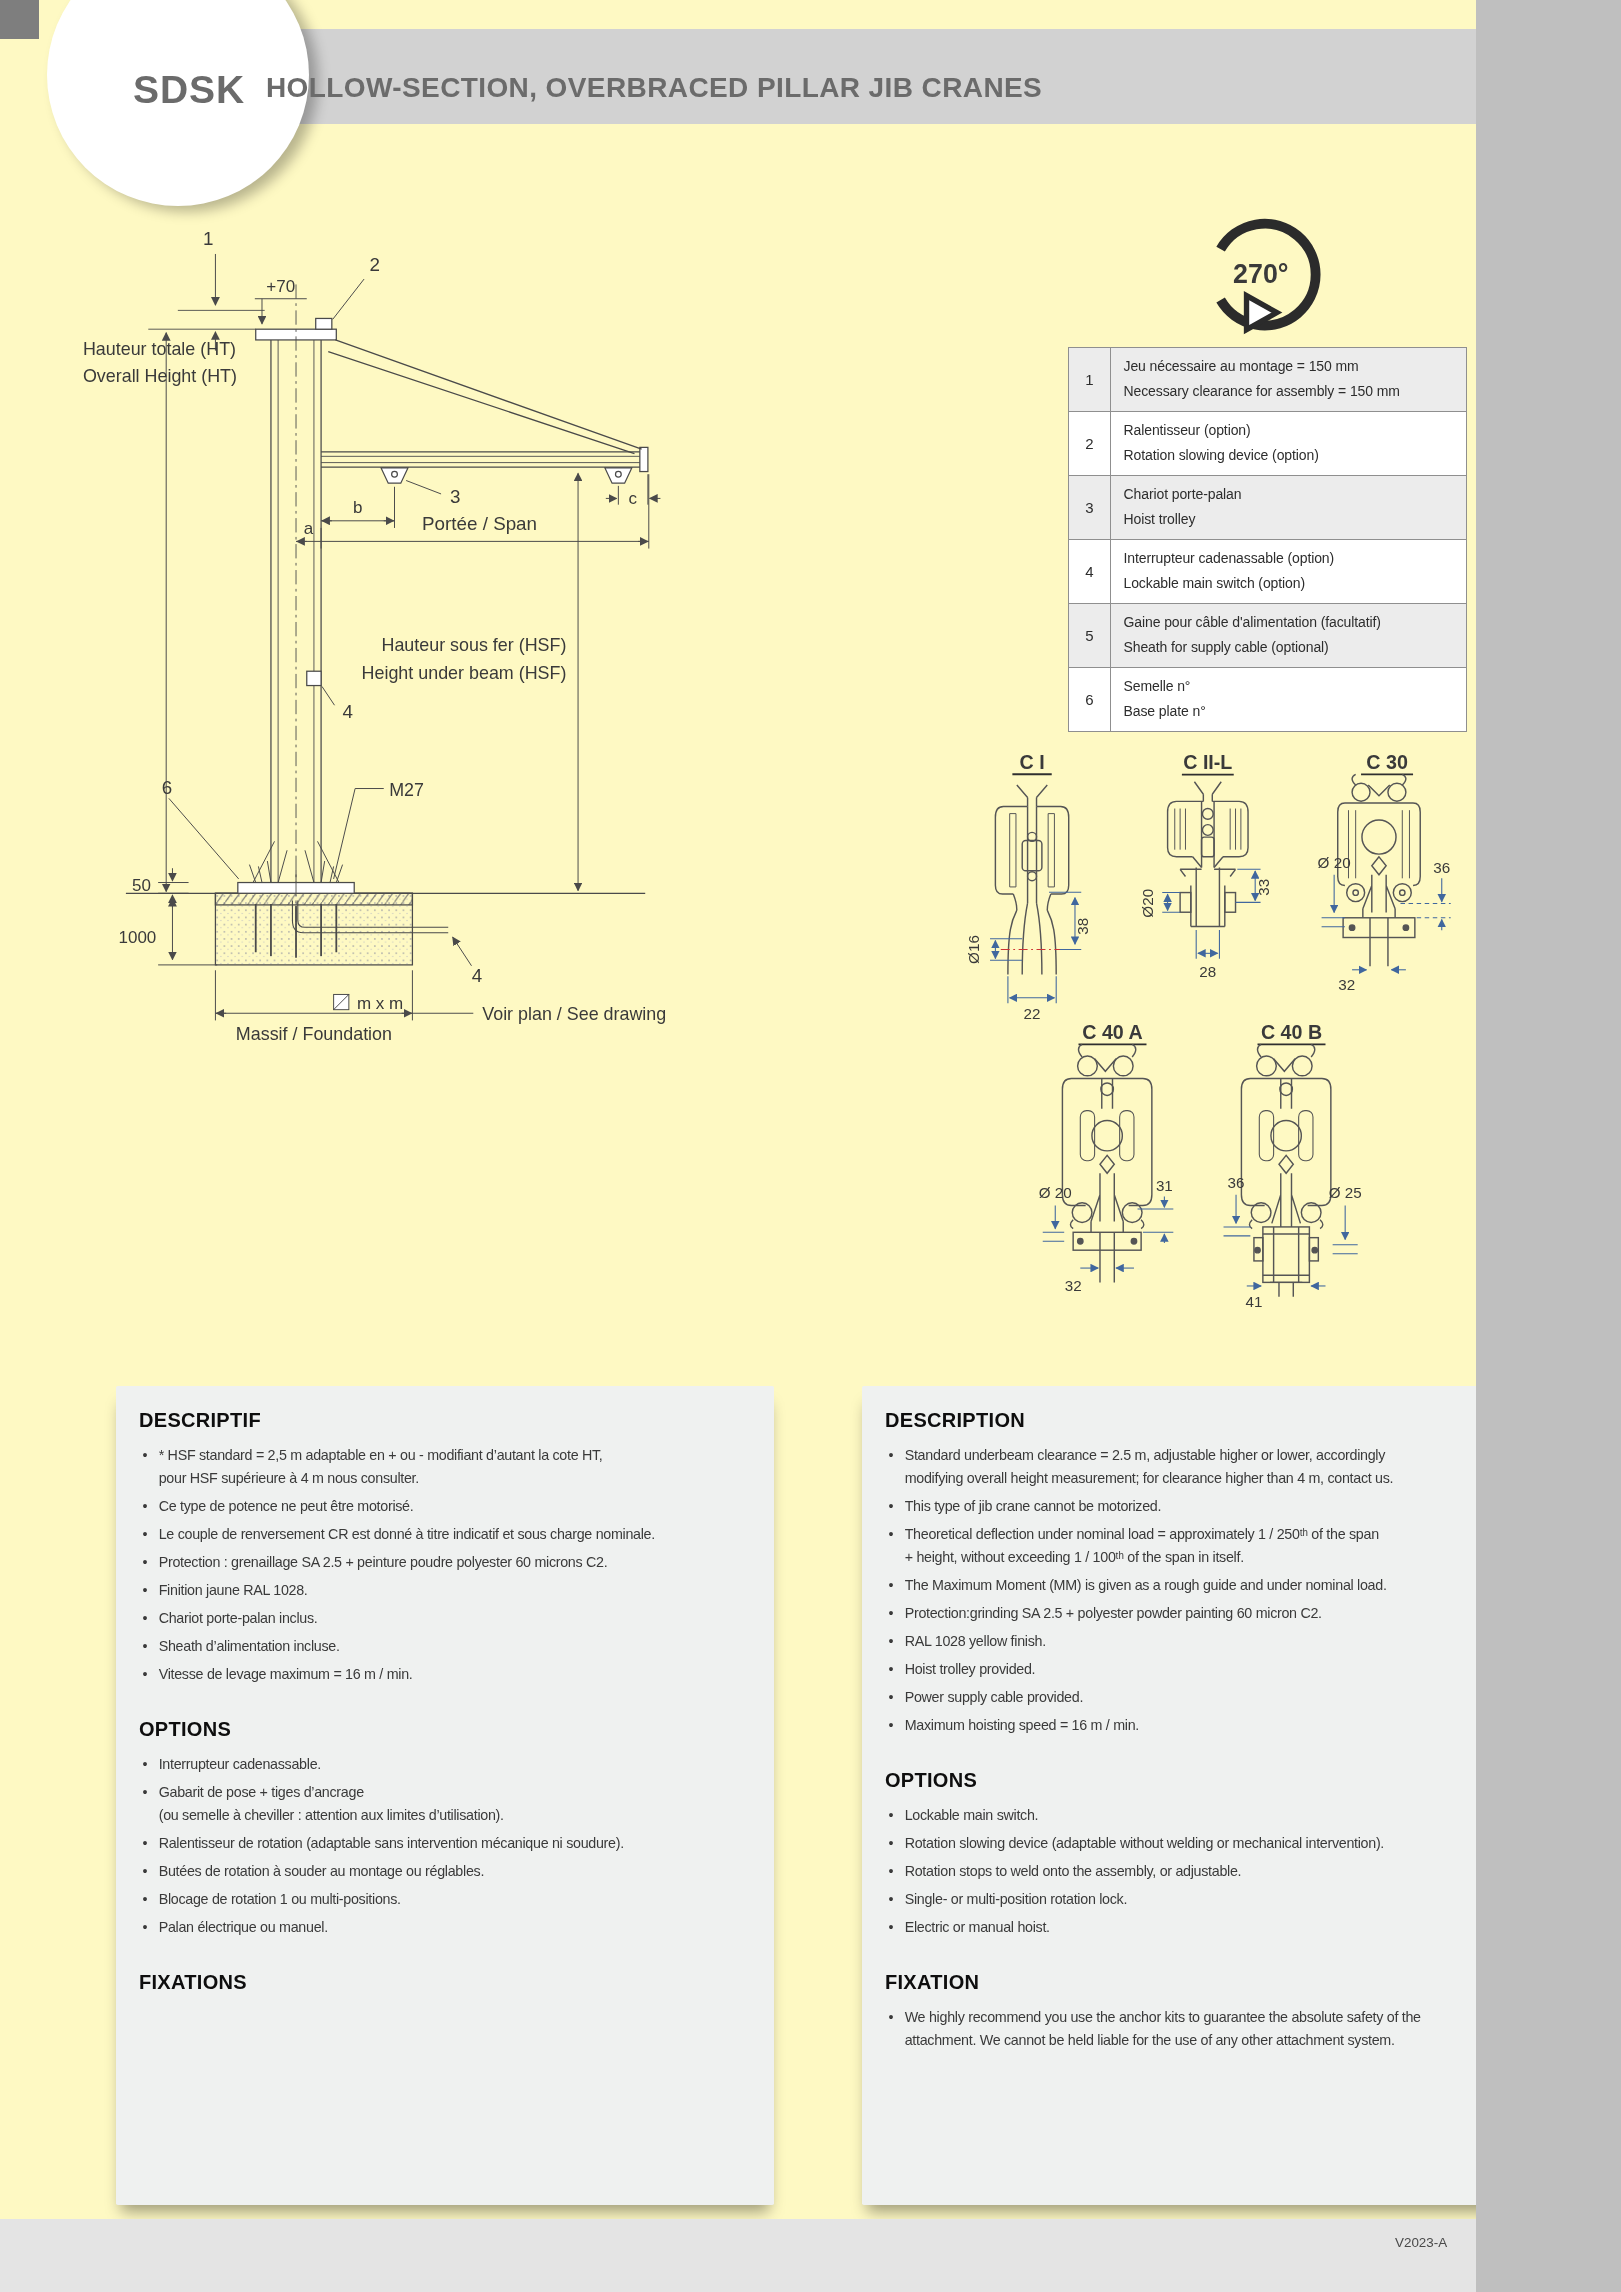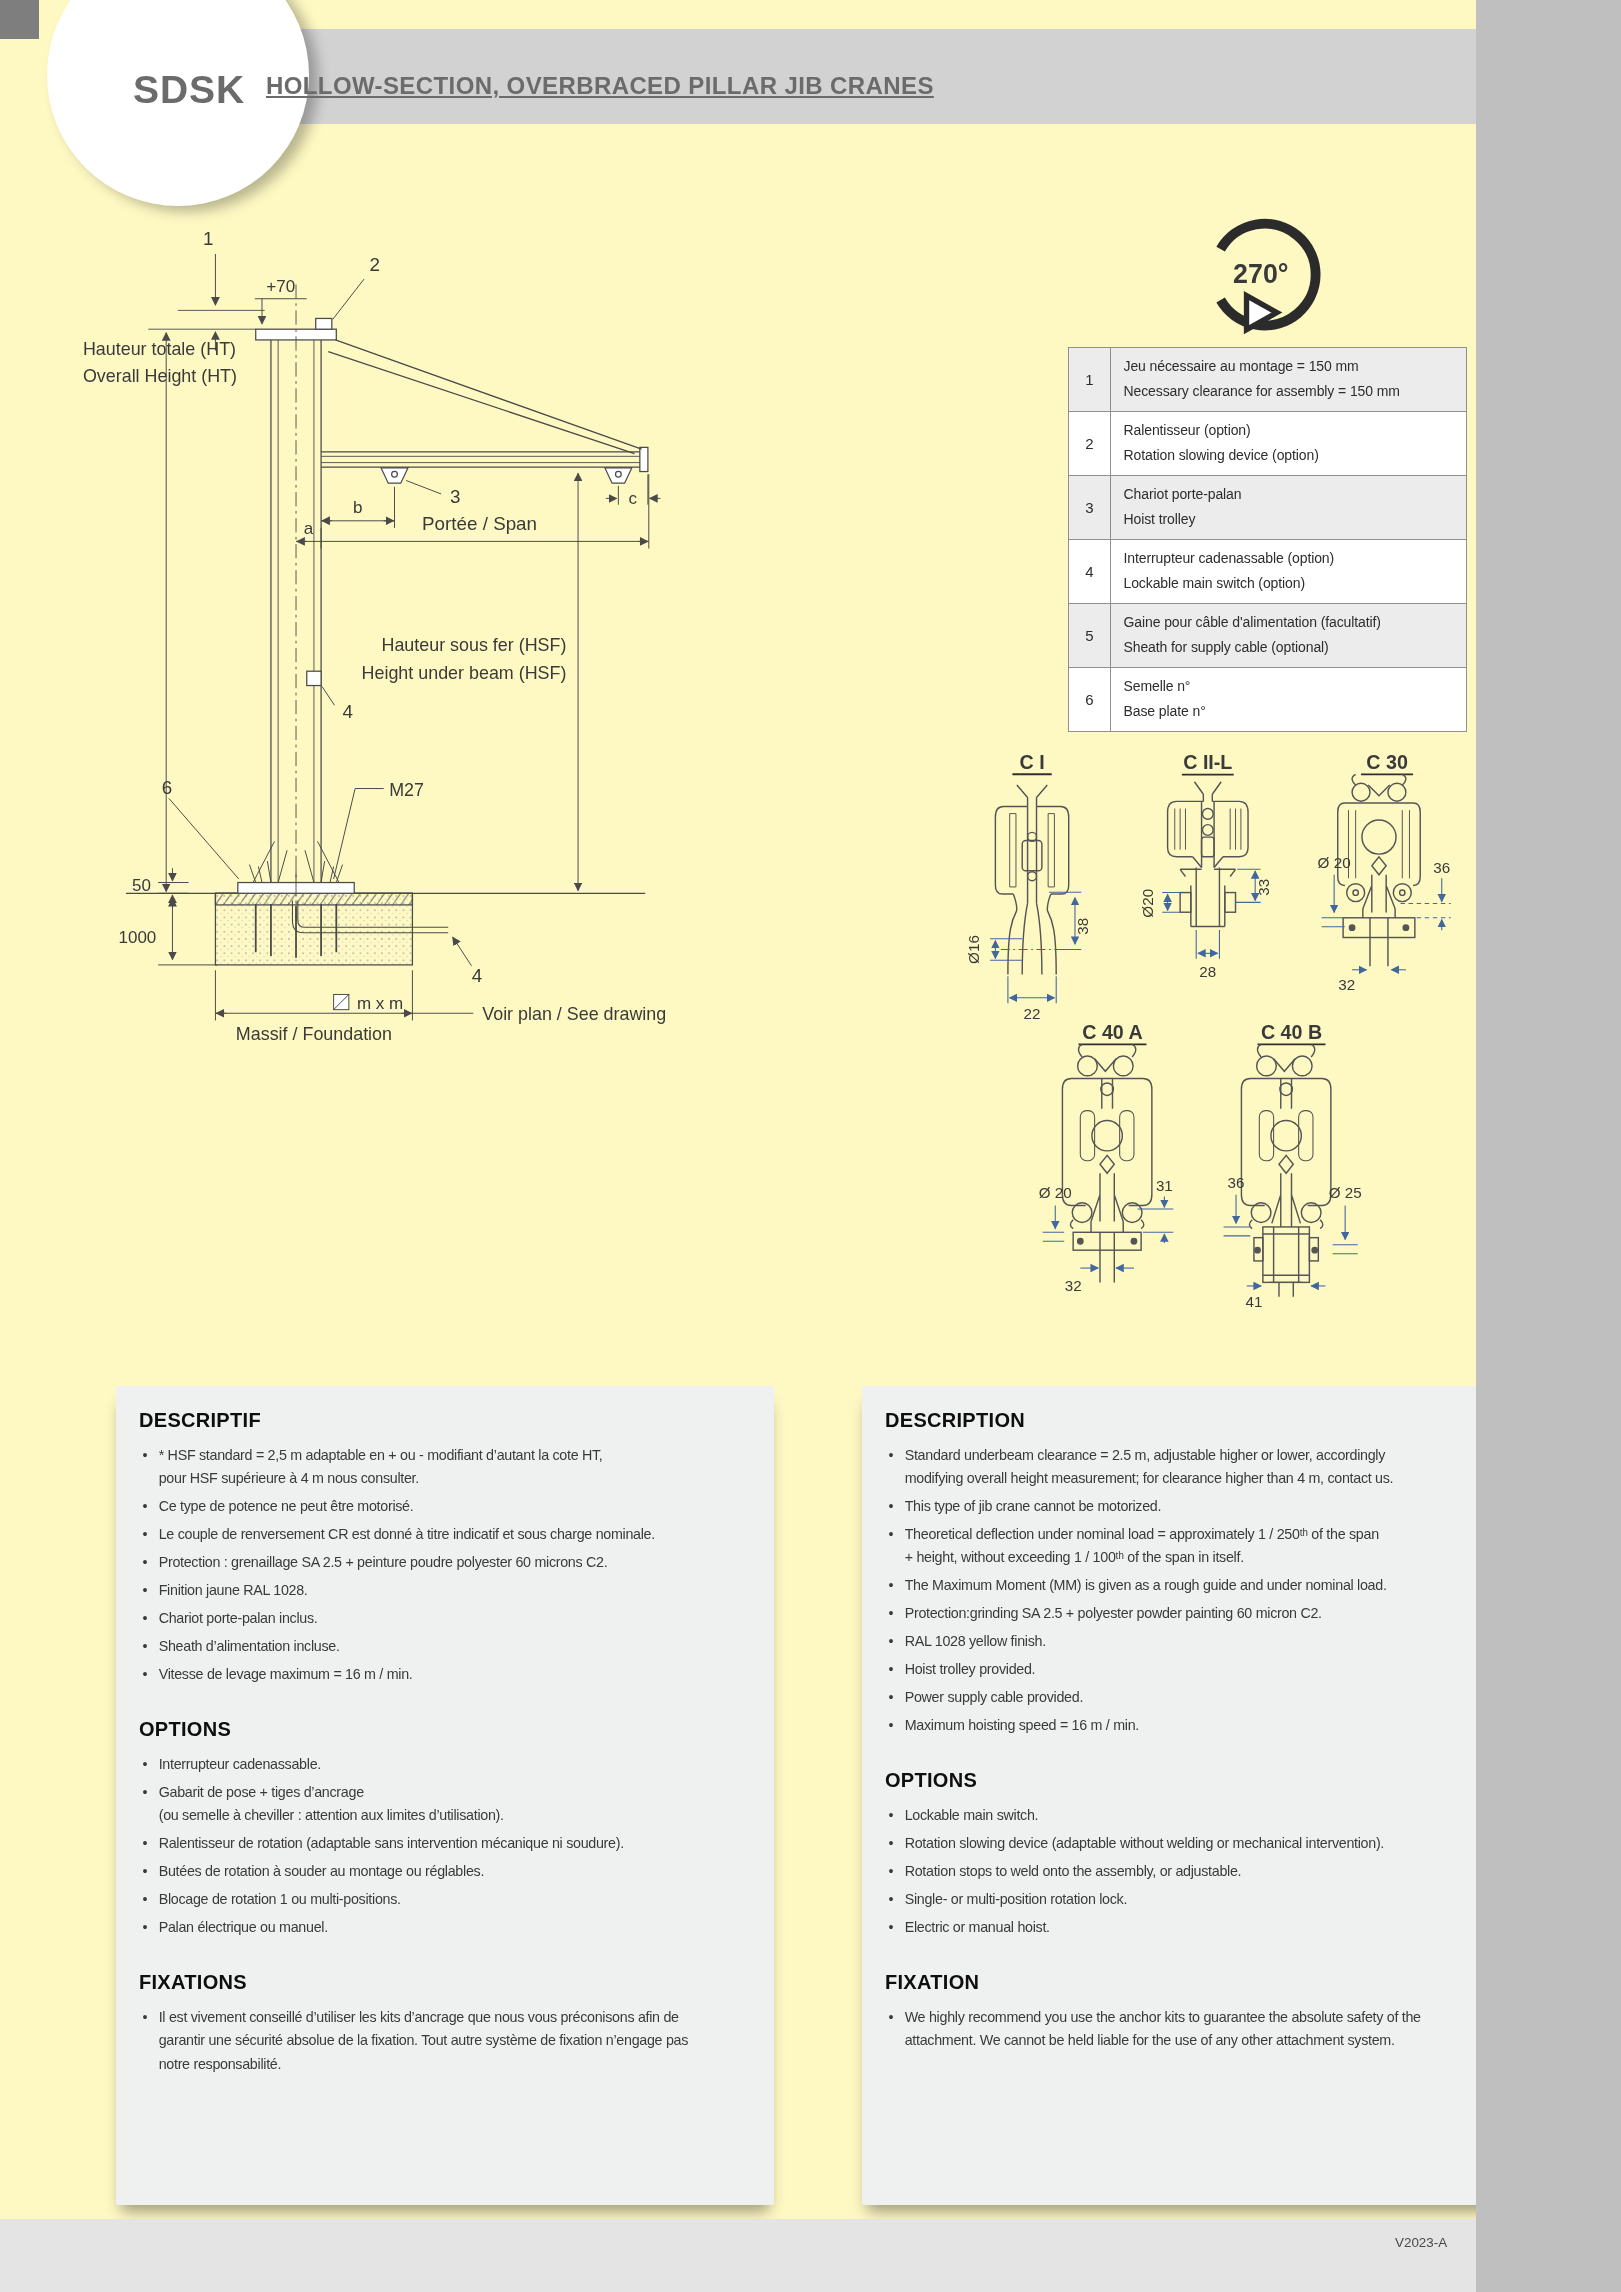--- a/index.html
+++ b/index.html
@@ -4,21 +4,21 @@
 <style>
   html,body{margin:0;padding:0;background:#bfbfbf;}
   .page{position:relative;width:1476px;height:2293px;background:#fef9c3;overflow:hidden;
         font-family:"Liberation Sans",sans-serif;color:#333;}
   
   .corner-square{position:absolute;left:0;top:0;width:39px;height:39px;background:#7e7e7e;}
   .header-band{position:absolute;left:148px;top:29px;right:0;height:95px;background:#d2d2d2;}
   .logo-circle{position:absolute;left:47px;top:-56px;width:262px;height:262px;border-radius:50%;
                background:#fff;box-shadow:9px 5.4px 12.5px rgba(0,0,0,.28);}
   .logo-text{position:absolute;left:133px;top:68px;font-size:39px;font-weight:bold;color:#6b6b6b;letter-spacing:0.9px;}
-  .page-title{position:absolute;left:266px;top:72px;font-size:24px;font-weight:bold;color:#6b6b6b;letter-spacing:0.4px;text-decoration:underline;}
+  .page-title{position:absolute;left:266px;top:72px;font-size:28px;font-weight:bold;color:#6b6b6b;letter-spacing:0.4px;}
   
   table.legend{position:absolute;left:1068px;top:347px;width:399px;border-collapse:collapse;background:#fff;}
   table.legend td{border:0.9px solid #8f8f8f;}
   table.legend tr:nth-child(odd){background:#ececec;}
   table.legend td.num{width:39px;text-align:center;font-size:15px;color:#2d2d2d;}
   table.legend td.txt{padding:6.3px 9px 6.3px 12.5px;}
   table.legend .fr,table.legend .en{font-size:14px;line-height:1.8;color:#2d2d2d;letter-spacing:-0.1px;}
   
   .panel{position:absolute;top:1386px;width:658px;height:819px;background:#eff1f0;border-radius:1.8px;
          box-shadow:0 12.5px 14.3px -5.4px rgba(0,0,0,.38);padding:23px 21.5px 0 23px;box-sizing:border-box;}
@@ -410,25 +410,20 @@
     <ul>
       <li>Interrupteur cadenassable.</li>
       <li>Gabarit de pose + tiges d’ancrage
 (ou semelle à cheviller : attention aux limites d’utilisation).</li>
       <li>Ralentisseur de rotation (adaptable sans intervention mécanique ni soudure).</li>
       <li>Butées de rotation à souder au montage ou réglables.</li>
       <li>Blocage de rotation 1 ou multi-positions.</li>
       <li>Palan électrique ou manuel.</li>
     </ul>
     <h3 class="sec">FIXATIONS</h3>
-    <ul>
-      <li>Il est vivement conseillé d’utiliser les kits d’ancrage que nous vous préconisons afin de
-garantir une sécurité absolue de la fixation. Tout autre système de fixation n’engage pas
-notre responsabilité.</li>
-    </ul>
   </div>
 
   <div class="panel" style="left:862px">
     <h3>DESCRIPTION</h3>
     <ul>
       <li>Standard underbeam clearance = 2.5 m, adjustable higher or lower, accordingly
 modifying overall height measurement; for clearance higher than 4 m, contact us.</li>
       <li>This type of jib crane cannot be motorized.</li>
       <li>Theoretical deflection under nominal load = approximately 1 / 250ᵗʰ of the span
 + height, without exceeding 1 / 100ᵗʰ of the span in itself.</li>

